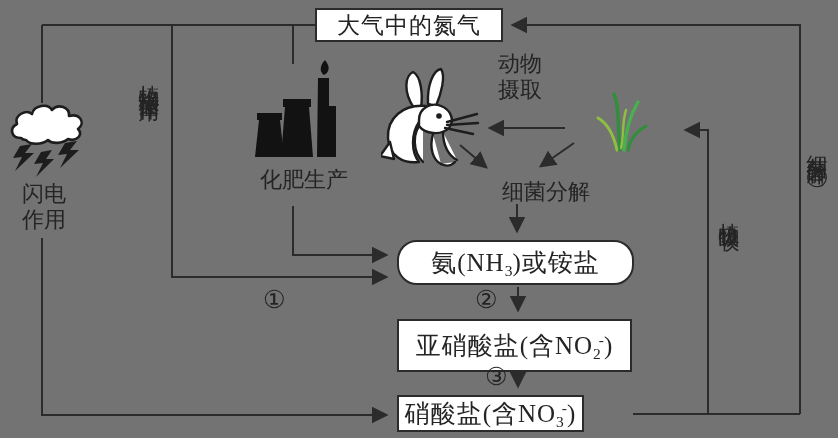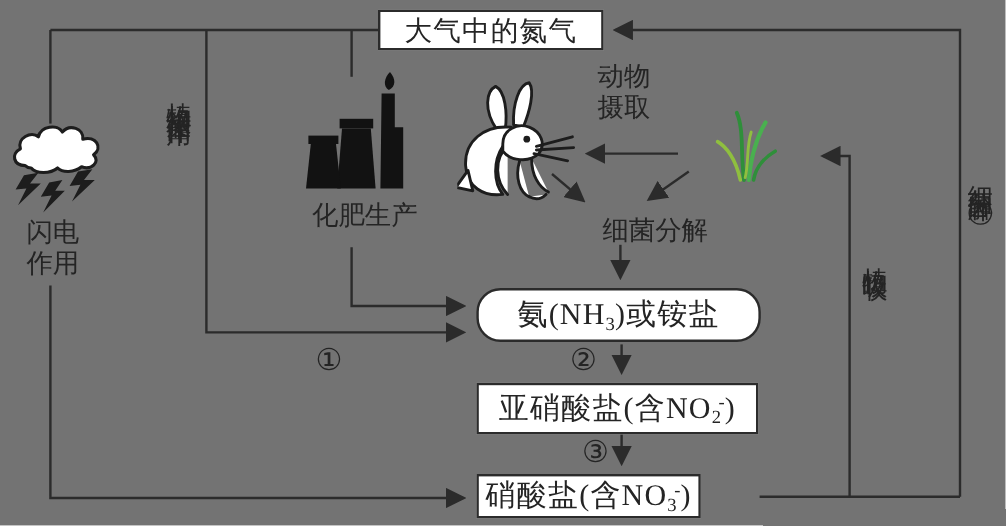--- a/index.html
+++ b/index.html
@@ -113,21 +113,21 @@
   </svg>
 
   <div class="box" style="left:315px;top:8px;width:188px;height:34px;font-size:23px;">
     <span>大气中的氮气</span>
   </div>
 
   <div class="box" style="left:397px;top:240px;width:237px;height:45px;border-radius:20px;">
     <span><span>氨(NH</span><sub>3</sub><span>)或铵盐</span></span>
   </div>
 
-  <div class="box" style="left:397px;top:319px;width:235px;height:43px;">
+  <div class="box" style="left:397px;top:319px;width:235px;height:53px;">
     <span><span>亚硝酸盐(含NO</span><sub>2</sub><sup>-</sup><span>)</span></span>
   </div>
 
   <div class="box" style="left:397px;top:395px;width:187px;height:37px;">
     <span><span>硝酸盐(含NO</span><sub>3</sub><sup>-</sup><span>)</span></span>
   </div>
 
   <div class="lbl two-line" style="left:18px;top:181px;width:52px;font-family:Liberation Serif, serif;">
     <div>闪电</div>
     <div>作用</div>

